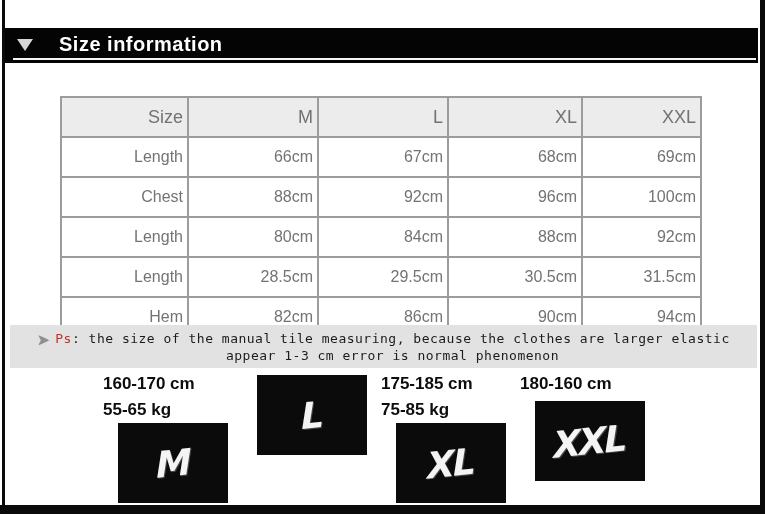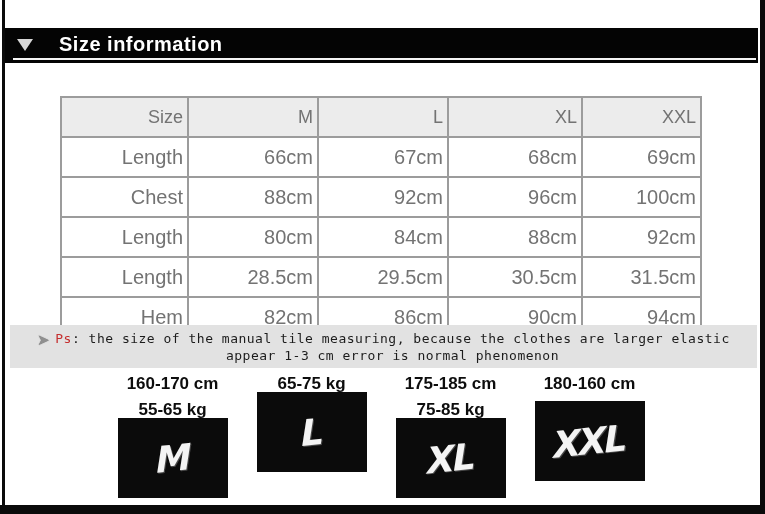--- a/index.html
+++ b/index.html
@@ -30,47 +30,47 @@
   
   table.size-table{
     position:absolute;left:60px;top:96px;width:640px;
     border-collapse:collapse;table-layout:fixed;
   }
   .size-table th,.size-table td{
     border:2px solid #9c9c9c;text-align:right;vertical-align:middle;
     height:30px;padding:4px;color:#737373;background:#ffffff;
   }
   .size-table th{background:#ececec;font-weight:normal;font-size:18px;}
-  .size-table td{font-size:20px;}
+  .size-table td{font-size:16px;}
 
   
   .note-bar{
     position:absolute;left:10px;top:325px;width:747px;height:43px;background:#e2e2e2;
     font-family:"DejaVu Sans Mono",monospace;color:#1c1c1c;
   }
   .note-arrow{
     position:absolute;left:27px;top:6px;font-size:15px;color:#8f8f8f;
     text-shadow:0 0 1px #6a6a6a;font-family:"DejaVu Sans",sans-serif;
   }
   .note-text{
     position:absolute;left:28px;right:10px;top:5px;text-align:center;
     font-size:13px;line-height:17px;letter-spacing:0.5px;
   }
   .note-ps{color:#c52f2f;}
 
   
   .guide-row{
     position:absolute;left:103px;top:375px;width:556px;display:flex;
   }
-  .guide-col{width:139px;text-align:center;}
+  .guide-col{width:139px;text-align:left;}
   .guide-height,.guide-weight{
     font-size:17px;font-weight:bold;color:#0d0d0d;line-height:17px;
   }
   .guide-height{margin-bottom:9px;}
-  .guide-weight{}
+  .guide-weight{margin-bottom:5px;}
   .guide-box{
     width:110px;height:80px;margin:0 auto;background:#0b0b0b;
     display:flex;align-items:center;justify-content:center;
   }
   .guide-letter{
     color:#f4f4f4;font-family:"DejaVu Sans",sans-serif;font-weight:900;
     font-style:italic;font-size:36px;transform:rotate(-6deg) skewX(-4deg);
     letter-spacing:-2px;text-shadow:1px 1px 0 rgba(255,255,255,0.25);
   }
 </style>
@@ -160,21 +160,20 @@
   <div class="guide-row" id="guide-row">
     <div class="guide-col">
       <div class="guide-height">160-170 cm</div>
       <div class="guide-weight">55-65 kg</div>
       <div class="guide-box">
         <span class="guide-letter">M</span>
       </div>
     </div>
 
     <div class="guide-col">
-      <div class="guide-weight">65-75 kg</div>
       <div class="guide-box">
         <span class="guide-letter">L</span>
       </div>
     </div>
 
     <div class="guide-col">
       <div class="guide-height">175-185 cm</div>
       <div class="guide-weight">75-85 kg</div>
       <div class="guide-box">
         <span class="guide-letter">XL</span>

